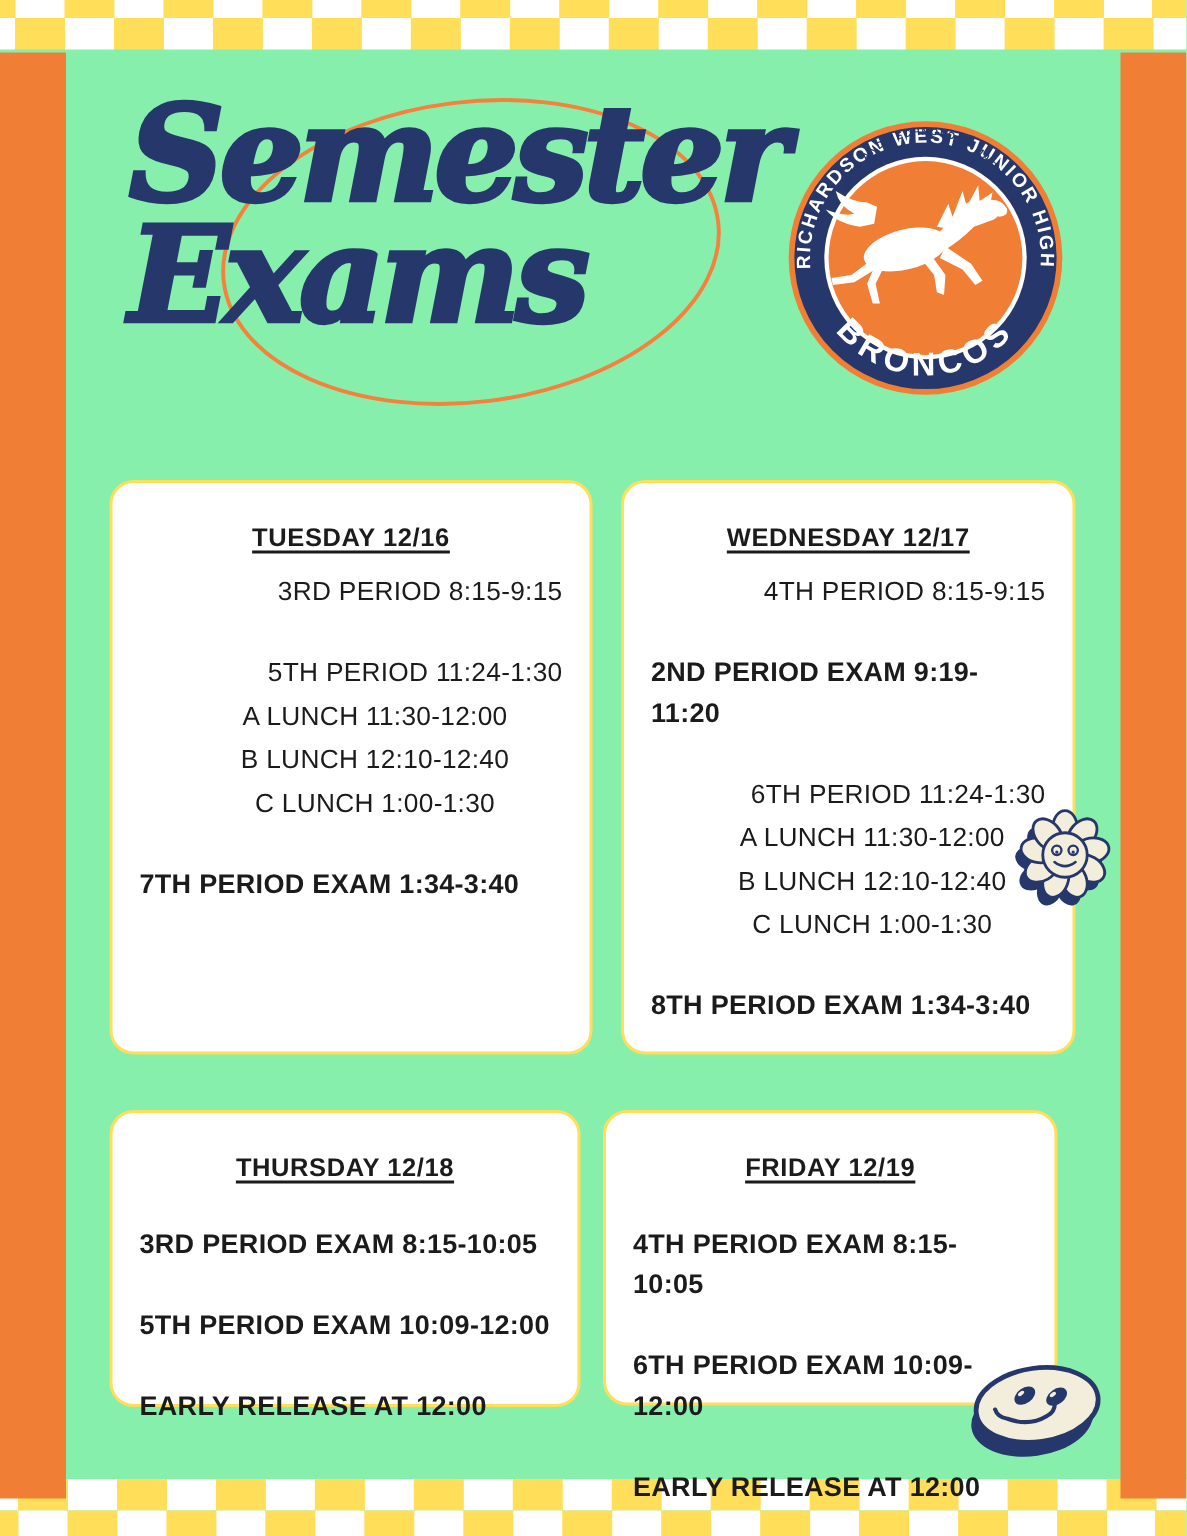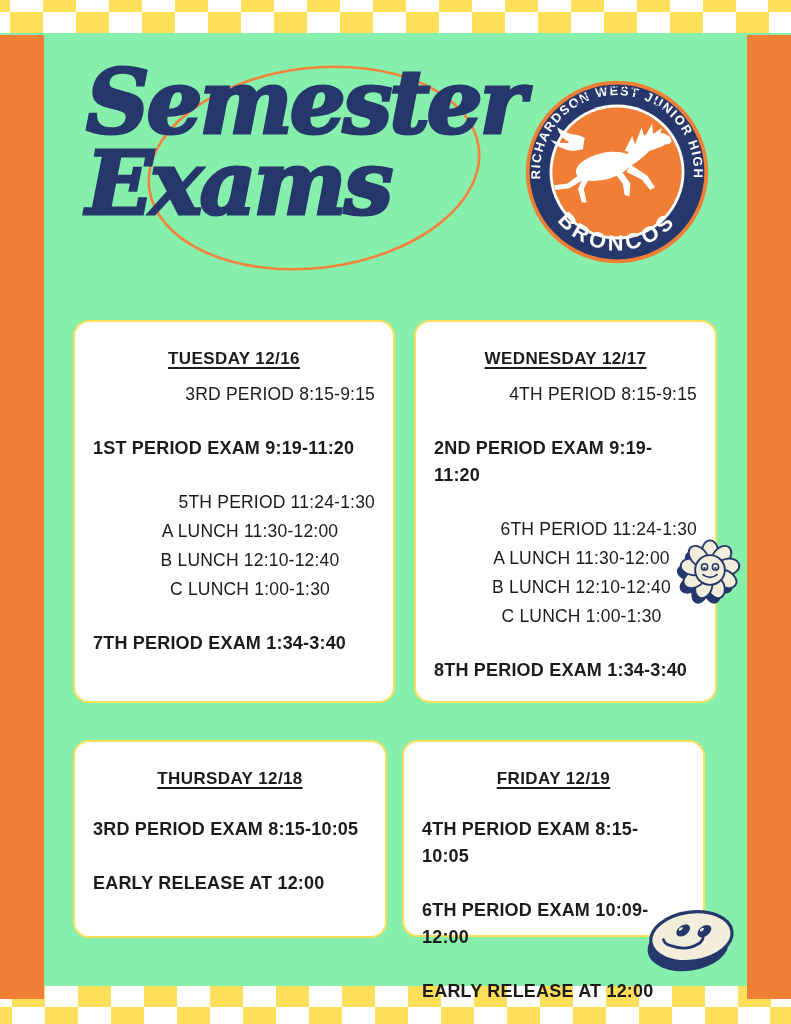--- a/index.html
+++ b/index.html
@@ -113,21 +113,20 @@
       <path d="M4 -4 L14 10 L13 24 L8 22 L6 10 L-2 0 Z"></path>
       <path d="M-36 -2 L-52 10 L-66 12 L-65 17 L-50 15 L-32 4 Z"></path>
       <path d="M-28 2 L-35 16 L-32 30 L-37 30 L-41 16 L-34 0 Z"></path>
     </g>
   </svg>
 
   <div class="card card-tuesday">
     <div class="card-heading">TUESDAY 12/16</div>
     <div class="card-body">
         <div class="line regular">3RD PERIOD 8:15-9:15</div>
-        <div class="line bold">1ST PERIOD EXAM 9:19-11:20</div>
         <div class="line regular">5TH PERIOD 11:24-1:30</div>
         <div class="line indent">A LUNCH 11:30-12:00</div>
         <div class="line indent">B LUNCH 12:10-12:40</div>
         <div class="line indent">C LUNCH 1:00-1:30</div>
         <div class="line bold">7TH PERIOD EXAM 1:34-3:40</div>
       </div>
   </div>
   <div class="card card-wednesday">
     <div class="card-heading">WEDNESDAY 12/17</div>
     <div class="card-body">
@@ -137,20 +136,21 @@
         <div class="line indent">A LUNCH 11:30-12:00</div>
         <div class="line indent">B LUNCH 12:10-12:40</div>
         <div class="line indent">C LUNCH 1:00-1:30</div>
         <div class="line bold">8TH PERIOD EXAM 1:34-3:40</div>
       </div>
   </div>
   <div class="card card-thursday">
     <div class="card-heading">THURSDAY 12/18</div>
     <div class="card-body">
         <div class="line bold">3RD PERIOD EXAM 8:15-10:05</div>
+        <div class="line bold">5TH PERIOD EXAM 10:09-12:00</div>
         <div class="line bold">EARLY RELEASE AT 12:00</div>
       </div>
   </div>
   <div class="card card-friday">
     <div class="card-heading">FRIDAY 12/19</div>
     <div class="card-body">
         <div class="line bold">4TH PERIOD EXAM 8:15-10:05</div>
         <div class="line bold">6TH PERIOD EXAM 10:09-12:00</div>
         <div class="line bold">EARLY RELEASE AT 12:00</div>
       </div>

